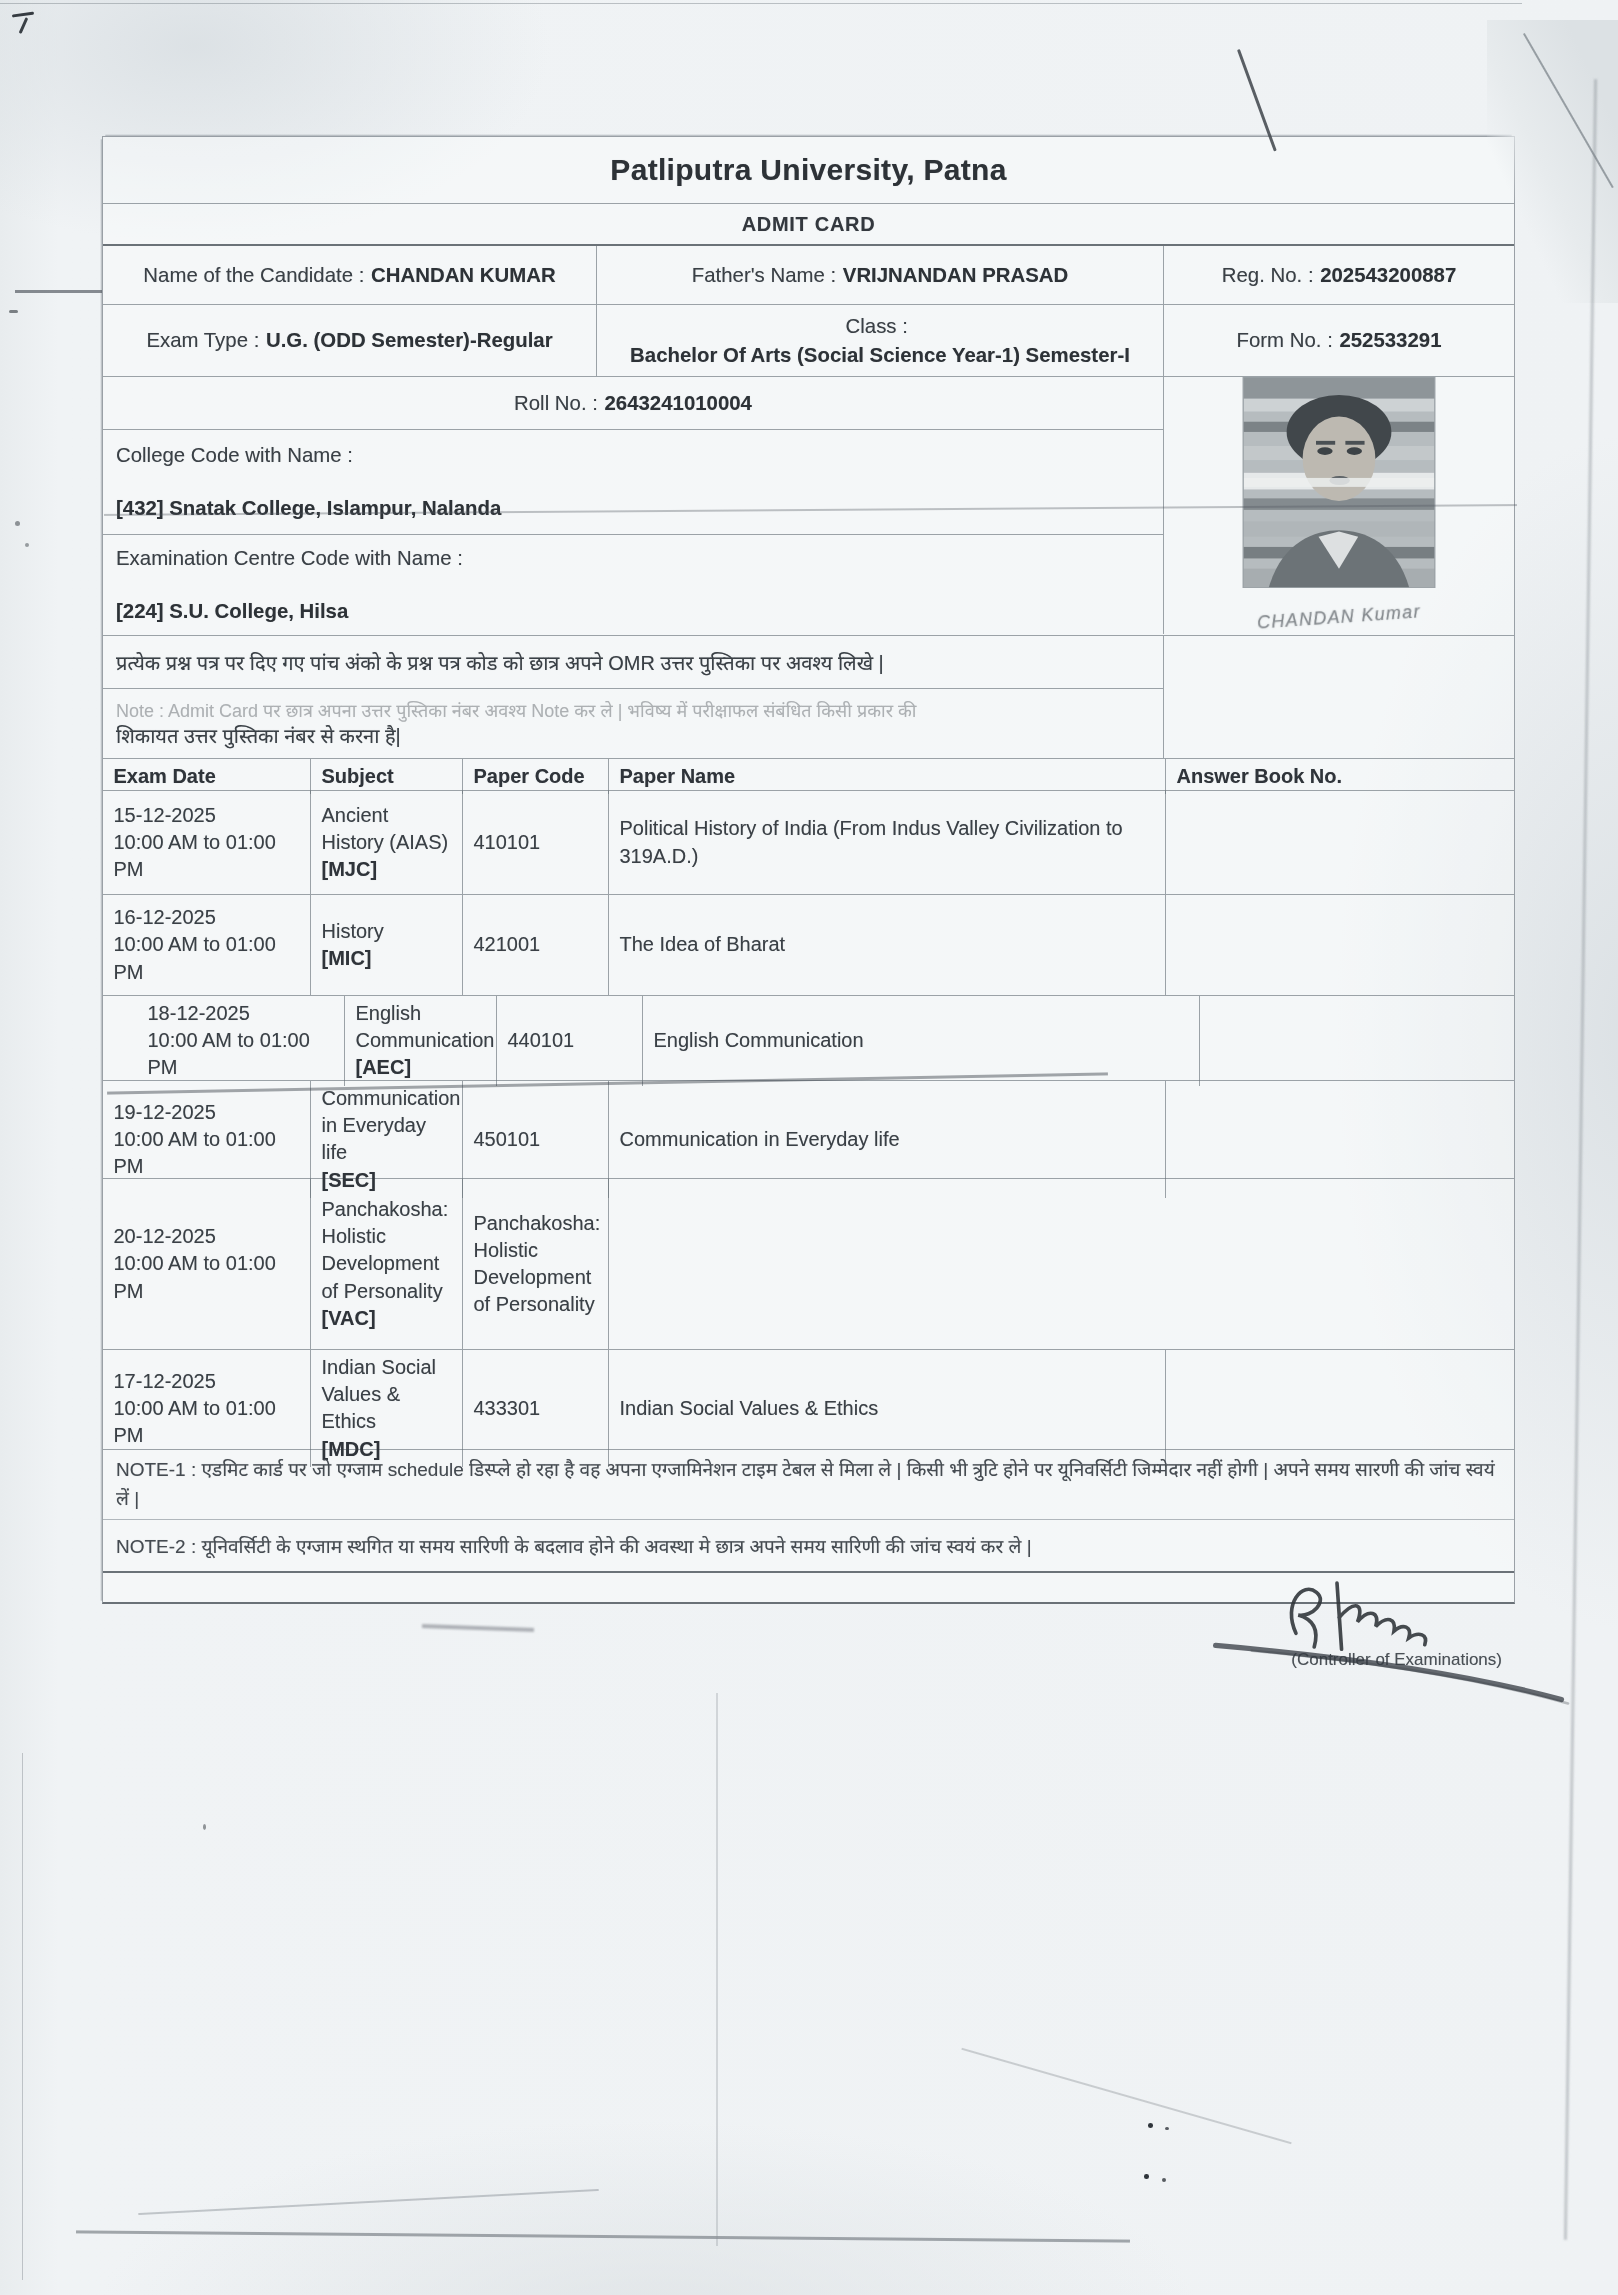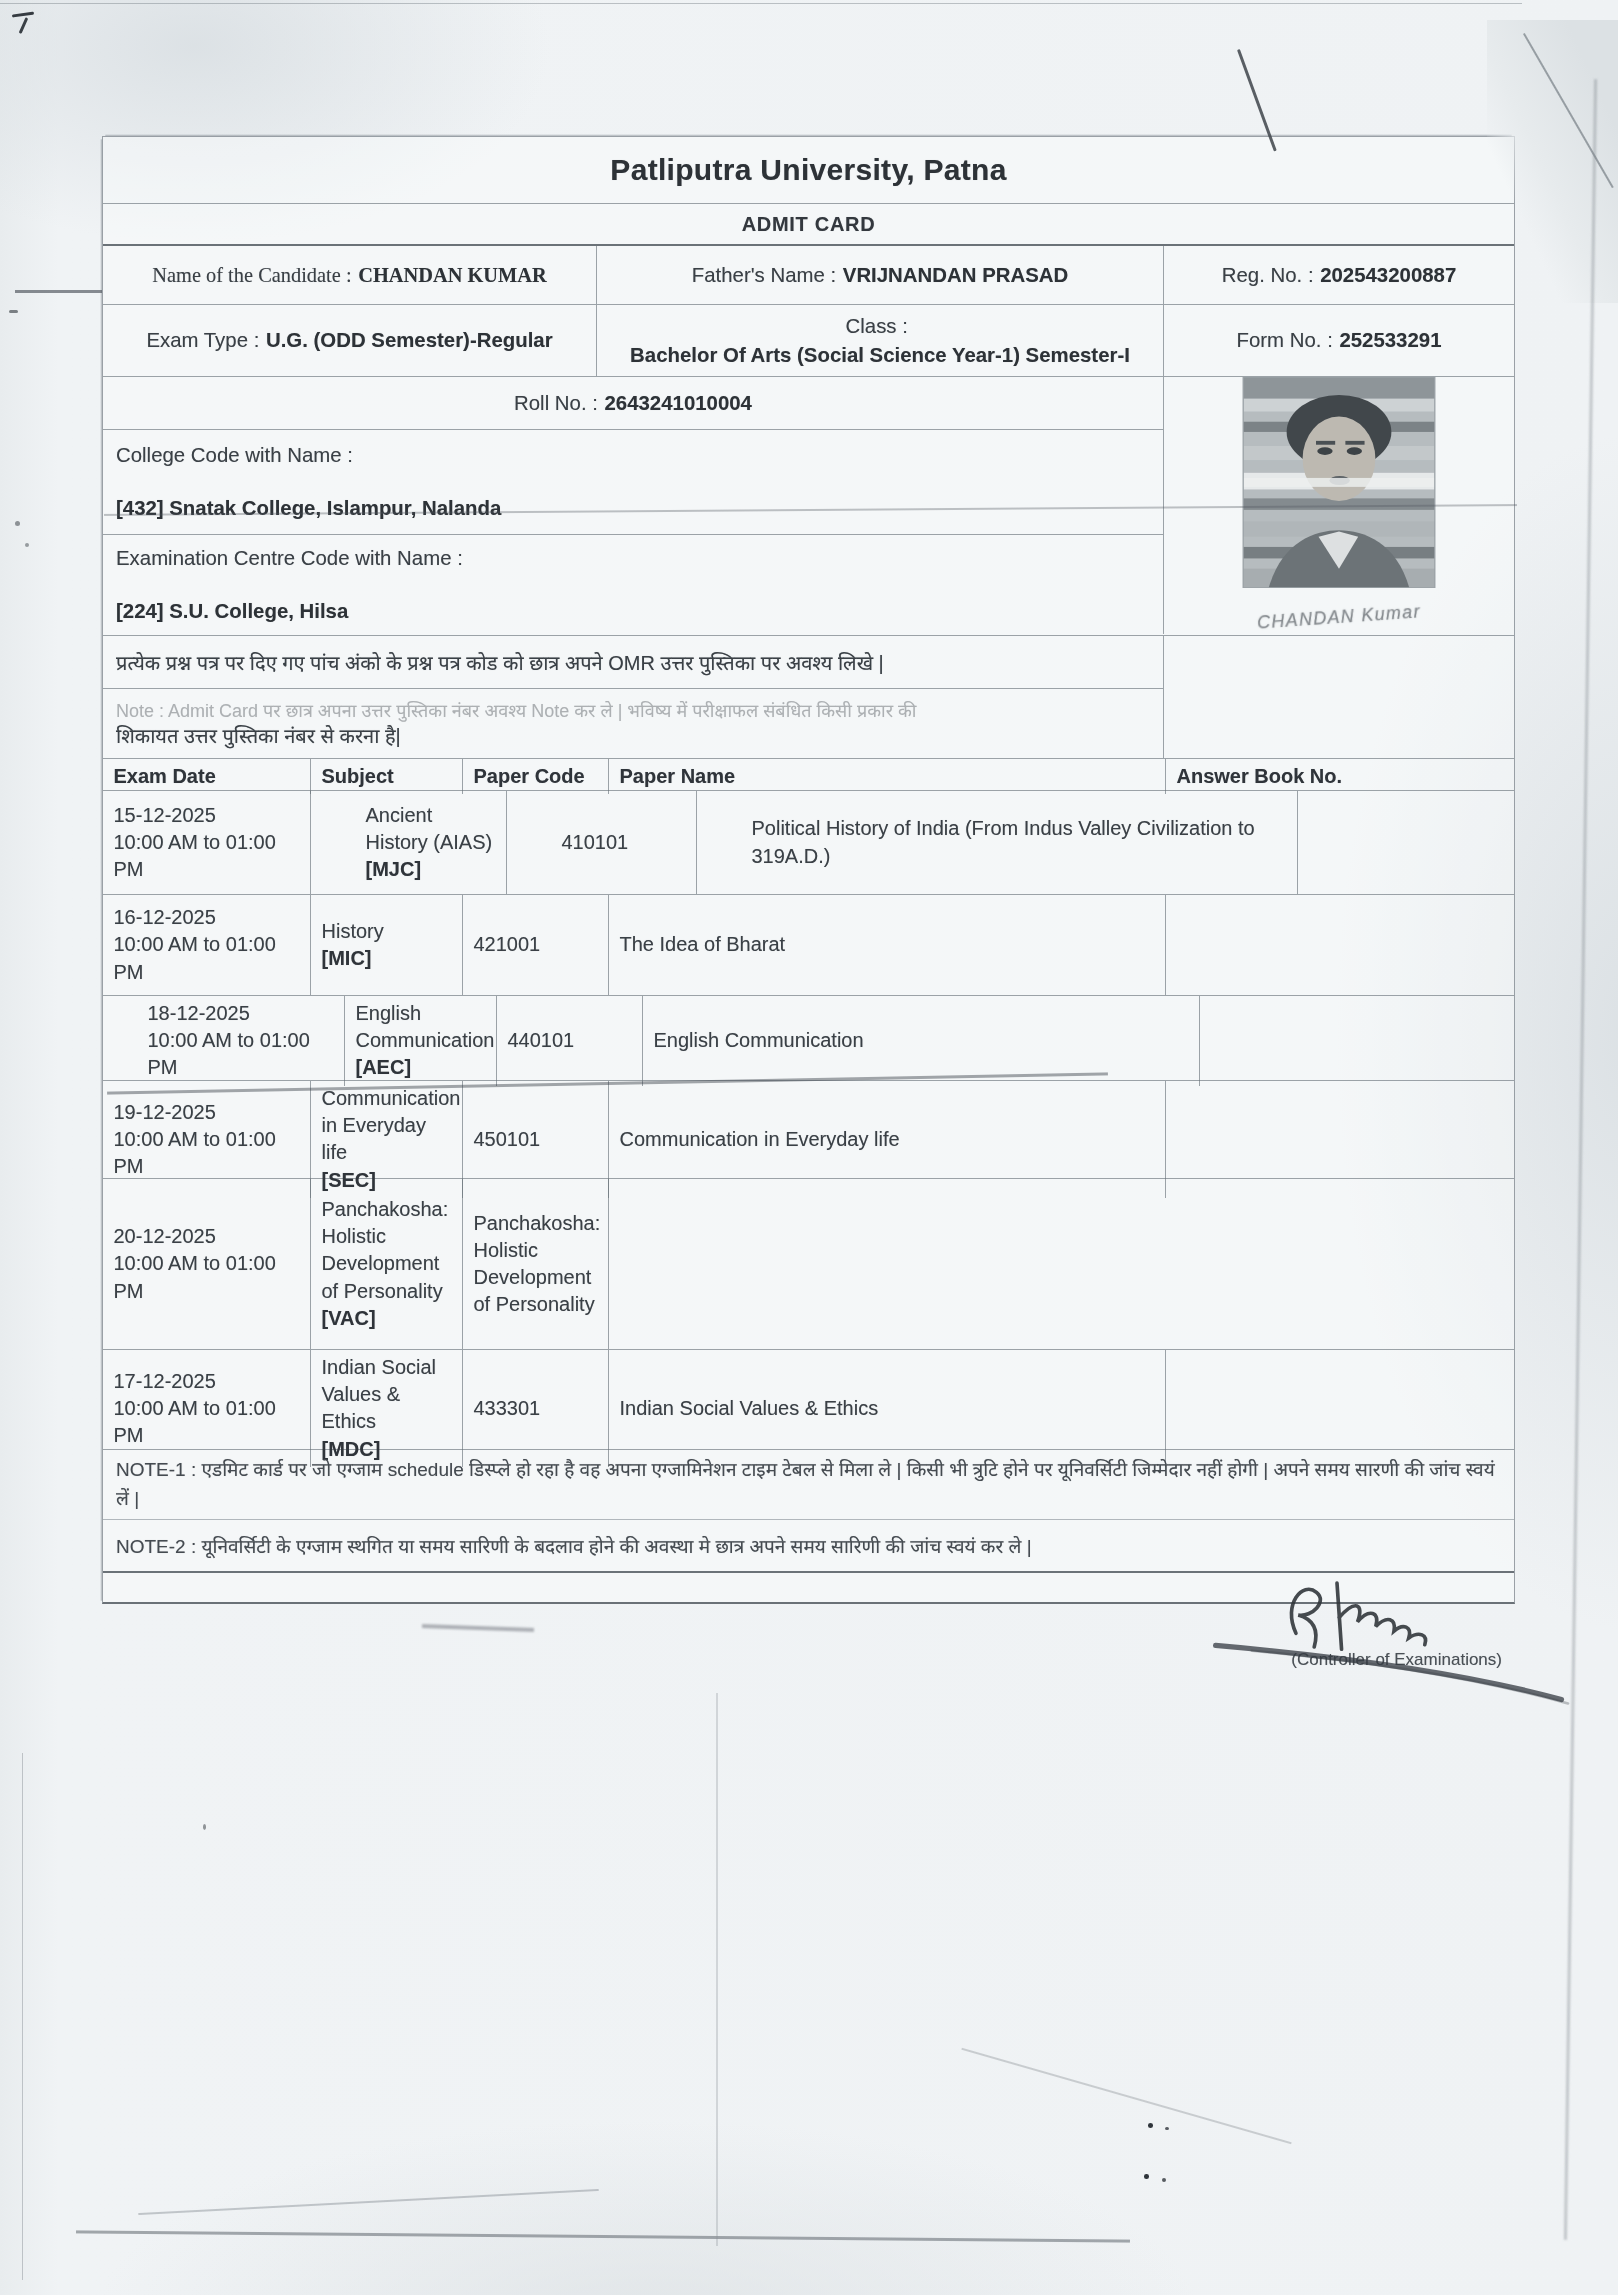--- a/index.html
+++ b/index.html
@@ -36,41 +36,41 @@
       "name father reg"
       "etype class form"
       "roll roll photo"
       "college college photo"
       "centre centre photo";
     font-size:20.4px;line-height:1.4;
   }
   .ig-cell{padding:4px 13px;display:flex;flex-direction:column;justify-content:center;box-sizing:border-box;}
   .inline{flex-direction:row;flex-wrap:wrap;align-items:center;align-content:center;}
   .b-r{border-right:1.3px solid var(--line);} .b-b{border-bottom:1.3px solid var(--line);}
-  .a-name{grid-area:name;font-family:Liberation Serif, serif;} .a-father{grid-area:father;} .a-reg{grid-area:reg;}
+  .a-name{grid-area:name;} .a-father{grid-area:father;} .a-reg{grid-area:reg;}
   .a-etype{grid-area:etype;} .a-class{grid-area:class;} .a-form{grid-area:form;}
   .a-roll{grid-area:roll;} .a-college{grid-area:college;} .a-centre{grid-area:centre;}
   .a-photo{grid-area:photo;display:flex;flex-direction:column;align-items:center;justify-content:flex-start;padding-top:0;}
   .gap6{gap:24px;}
   .photo-frame{width:198px;height:217px;margin-top:0;}
   .photo-sign{margin-top:17px;font-size:18px;font-style:italic;color:#878c90;transform:rotate(-4deg);letter-spacing:1.3px;text-shadow:0 0 1.3px rgba(130,135,140,.6);filter:blur(0.3px);}
   .notes-block{
     display:grid;height:122px;border-bottom:1.3px solid var(--line);
     grid-template-columns:1061px 350px;grid-template-rows:53px 69px;
     grid-template-areas:"na nr" "nb nr";font-size:20px;
   }
   .a-na{grid-area:na;} .a-nb{grid-area:nb;} .a-nr{grid-area:nr;}
   .note-faded{opacity:.38;filter:blur(0.5px);font-size:18px;}
   .xhead,.xrow{display:grid;grid-template-columns:208px 152px 146px 557px 348px;border-bottom:1.3px solid var(--line);box-sizing:border-box;}
   .xhead{height:32px;font-weight:bold;color:#2f343a;font-size:20.4px;}
   .xhead .xc{justify-content:center;}
   .xc{border-right:1.3px solid var(--line);padding:4px 10.5px;display:flex;flex-direction:column;justify-content:center;box-sizing:border-box;font-size:20px;line-height:1.36;}
   .xc:last-child{border-right:none;}
   .xtag{font-weight:bold;color:#2f343a;}
-  .r1{height:104px;gap:44px;} .r2{height:101px;} .r3{height:85px;padding-left:34px;} .r4{height:98px;} .r5{height:171px;} .r6{height:100px;}
+  .r1{height:104px;} .r2{height:101px;} .r3{height:85px;padding-left:34px;} .r4{height:98px;} .r5{height:171px;} .r6{height:100px;}
   .note1-row{height:70px;border-bottom:1.3px solid var(--line-faint);padding:5.3px 13px;font-size:19px;line-height:1.5;display:flex;align-items:center;box-sizing:border-box;color:#454b51;}
   .note2-row{height:53px;border-bottom:2px solid var(--line-dark);padding:5.3px 13px;font-size:19px;display:flex;align-items:center;box-sizing:border-box;color:#454b51;}
   .sign-row{height:121px;position:relative;}
   .controller-sig{position:absolute;right:63px;top:1.3px;}
   .controller-label{position:absolute;right:12px;bottom:24px;font-size:17px;color:#4a5056;}
   .artifact{position:absolute;pointer-events:none;}
   .speck{border-radius:50%;background:#2f353b;}
 </style>
 </head>
 <body>

